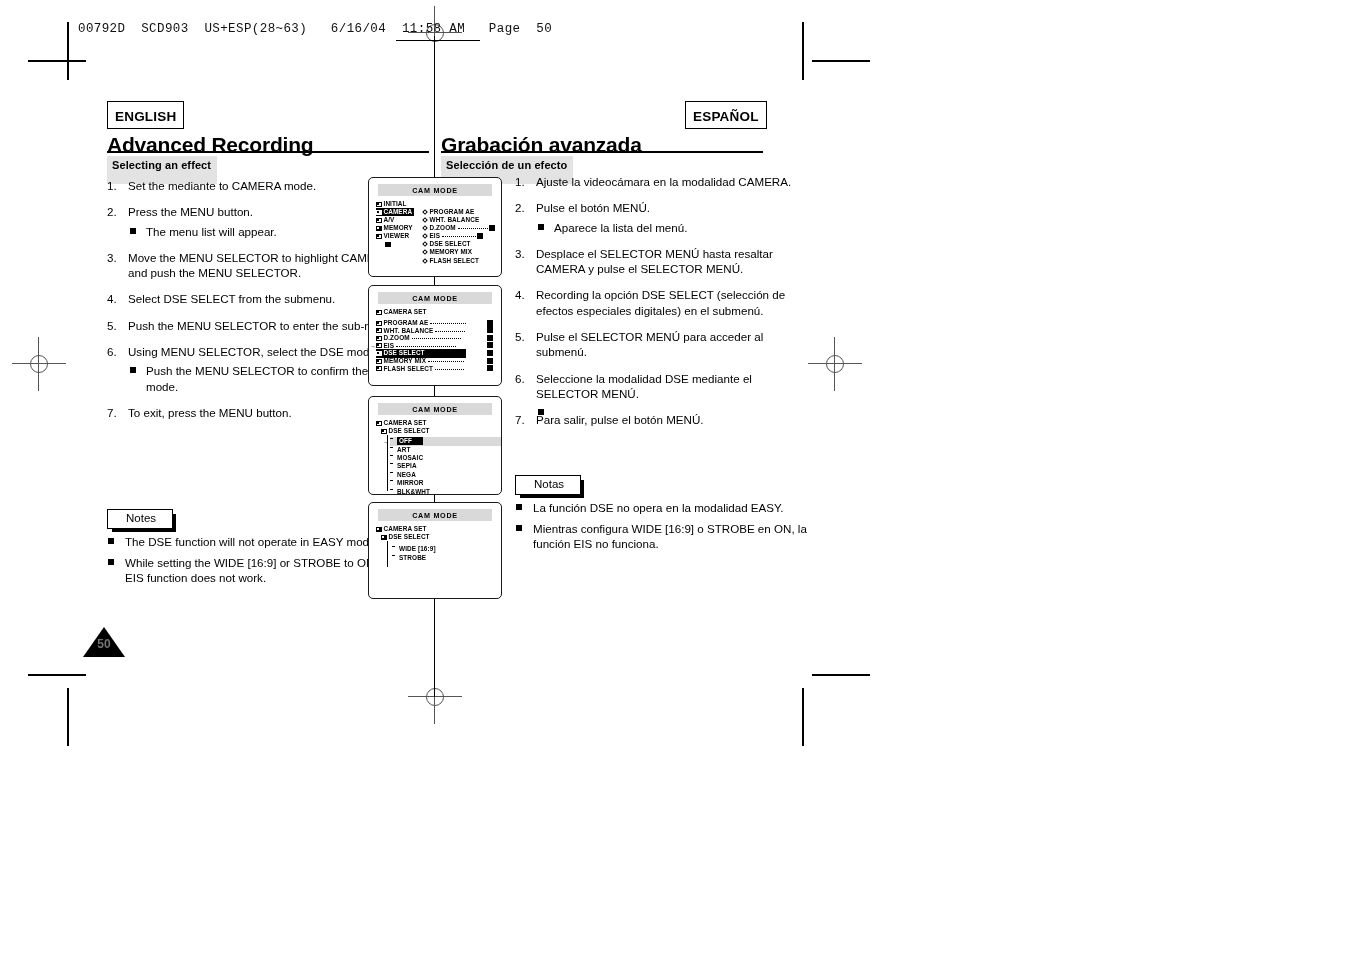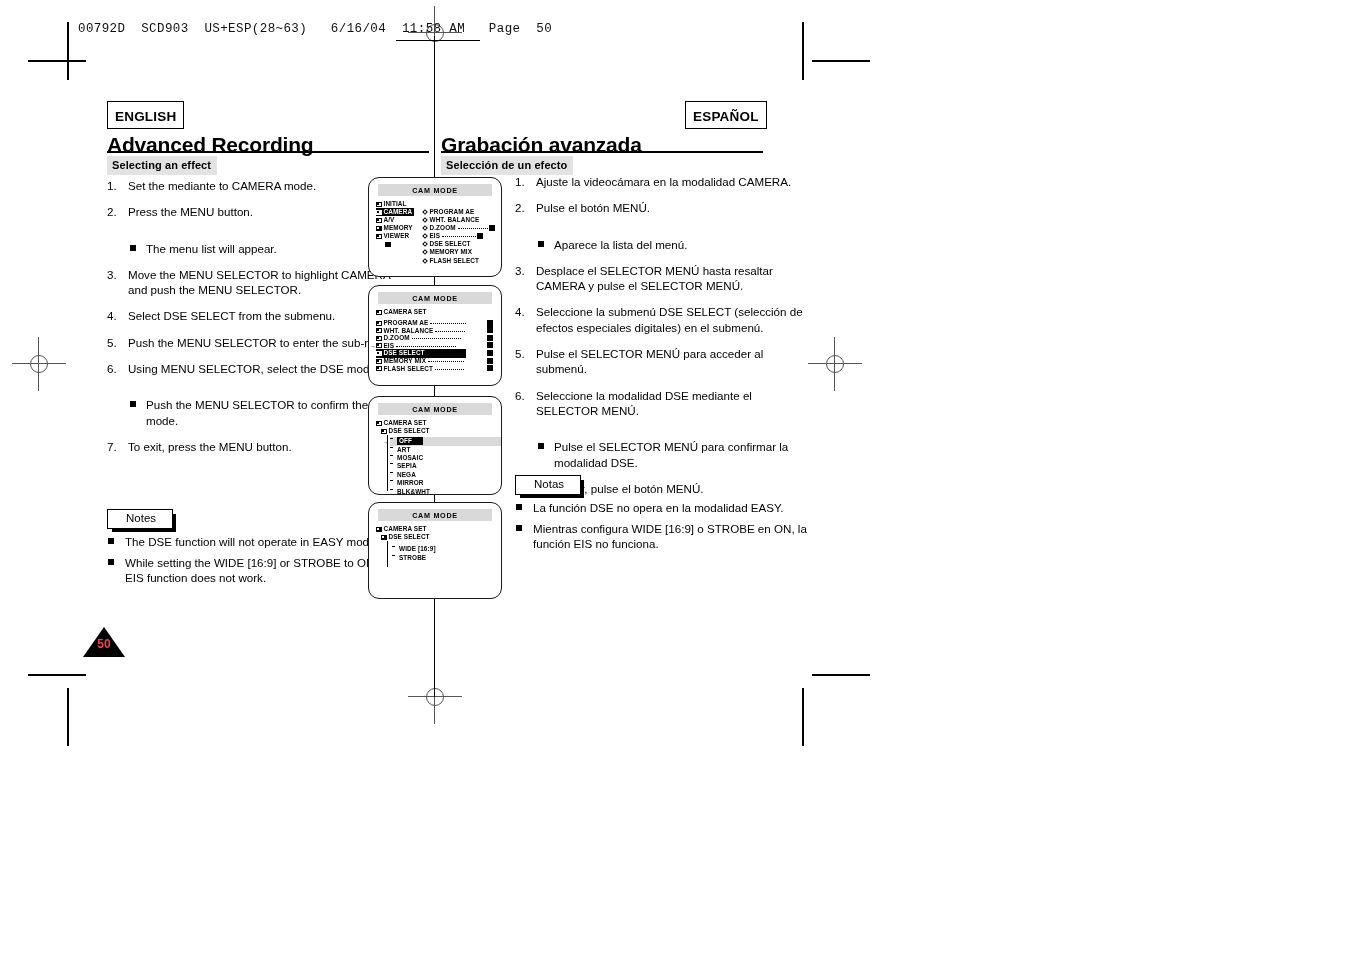--- a/index.html
+++ b/index.html
@@ -87,21 +87,21 @@
   }
   #rule-en { left: 107px; top: 151px; width: 322px; }
   #rule-es { left: 441px; top: 151px; width: 322px; }
 
   
   .subhead {
     position: absolute;
     background: #e3e3e3;
     font-size: 11px;
     font-weight: bold;
-    padding: 3px 6px 4px 5px;
+    padding: 3px 6px 13px 5px;
     line-height: 1.1;
     letter-spacing: 0.1px;
   }
   #sub-en { left: 107px; top: 156px; }
   #sub-es { left: 441px; top: 156px; }
 
   
   .col { position: absolute; width: 290px; }
   #col-en { left: 107px; top: 178px; }
   #col-es { left: 515px; top: 174px; }
@@ -116,21 +116,21 @@
   .step .num {
     position: absolute;
     left: 0; top: 0;
     width: 18px;
     text-align: left;
   }
   .step .body { display: block; }
   .substep {
     position: relative;
     padding-left: 18px;
-    margin-top: 21px;
+    margin-top: 4px;
     display: block;
   }
   .substep .sq {
     position: absolute;
     left: 2px; top: 4px;
     width: 6px; height: 6px;
     background: #000;
   }
 
   
@@ -172,21 +172,21 @@
     background: #000;
   }
   #notes-en { left: 107px; top: 508px; width: 300px; }
   #notes-es { left: 515px; top: 474px; width: 300px; }
 
   
   .lcd {
     position: absolute;
     width: 134px;
     border: 1.6px solid #1a1a1a;
-    border-radius: 11px;
+    border-radius: 5px;
     background: #fff;
     box-sizing: border-box;
     overflow: hidden;
   }
   #lcd1 { left: 368px; top: 177px; height: 100px; }
   #lcd2 { left: 368px; top: 285px; height: 101px; }
   #lcd3 { left: 368px; top: 396px; height: 99px; }
   #lcd4 { left: 368px; top: 502px; height: 97px; }
 
   .lcd-title {
@@ -353,21 +353,21 @@
     width: 0; height: 0;
     border-left: 21px solid transparent;
     border-right: 21px solid transparent;
     border-bottom: 30px solid #000;
   }
   #page-badge-num {
     position: absolute;
     left: 83px; top: 637px;
     width: 42px;
     text-align: center;
-    color: #ef4444;
+    color: #737373;
     font-size: 12px;
     font-weight: bold;
   }
 </style>
 </head>
 <body>
 
 <div class="crop-line" style="left:67px; top:22px; width:1.6px; height:58px;"></div>
 <div class="crop-line" style="left:28px; top:60px; width:58px; height:1.6px;"></div>
 <div class="crop-line" style="left:802px; top:22px; width:1.6px; height:58px;"></div>
@@ -461,30 +461,30 @@
       <span class="num">2.</span>
       <span class="body">Pulse el botón MENÚ.</span>
       <span class="substep"><span class="sq"></span><span>Aparece la lista del menú.</span></span>
     </div>
     <div class="step">
       <span class="num">3.</span>
       <span class="body">Desplace el SELECTOR MENÚ hasta resaltar CAMERA y pulse el SELECTOR MENÚ.</span>
     </div>
     <div class="step">
       <span class="num">4.</span>
-      <span class="body">Seleccione la submenú DSE SELECT (selección de efectos especiales digitales) en el submenú.</span>
+      <span class="body">Recording la opción DSE SELECT (selección de efectos especiales digitales) en el submenú.</span>
     </div>
     <div class="step">
       <span class="num">5.</span>
       <span class="body">Pulse el SELECTOR MENÚ para acceder al submenú.</span>
     </div>
     <div class="step">
       <span class="num">6.</span>
       <span class="body">Seleccione la modalidad DSE mediante el SELECTOR MENÚ.</span>
-      <span class="substep"><span class="sq"></span><span>Pulse el SELECTOR MENÚ para confirmar la modalidad DSE.</span></span>
+      <span class="substep"><span class="sq"></span></span>
     </div>
     <div class="step">
       <span class="num">7.</span>
       <span class="body">Para salir, pulse el botón MENÚ.</span>
     </div>
   </div>
 
 <div class="notes-box" id="notes-en">
   <div class="notes-tab">Notes</div>
   <div id="notes-en-items">

